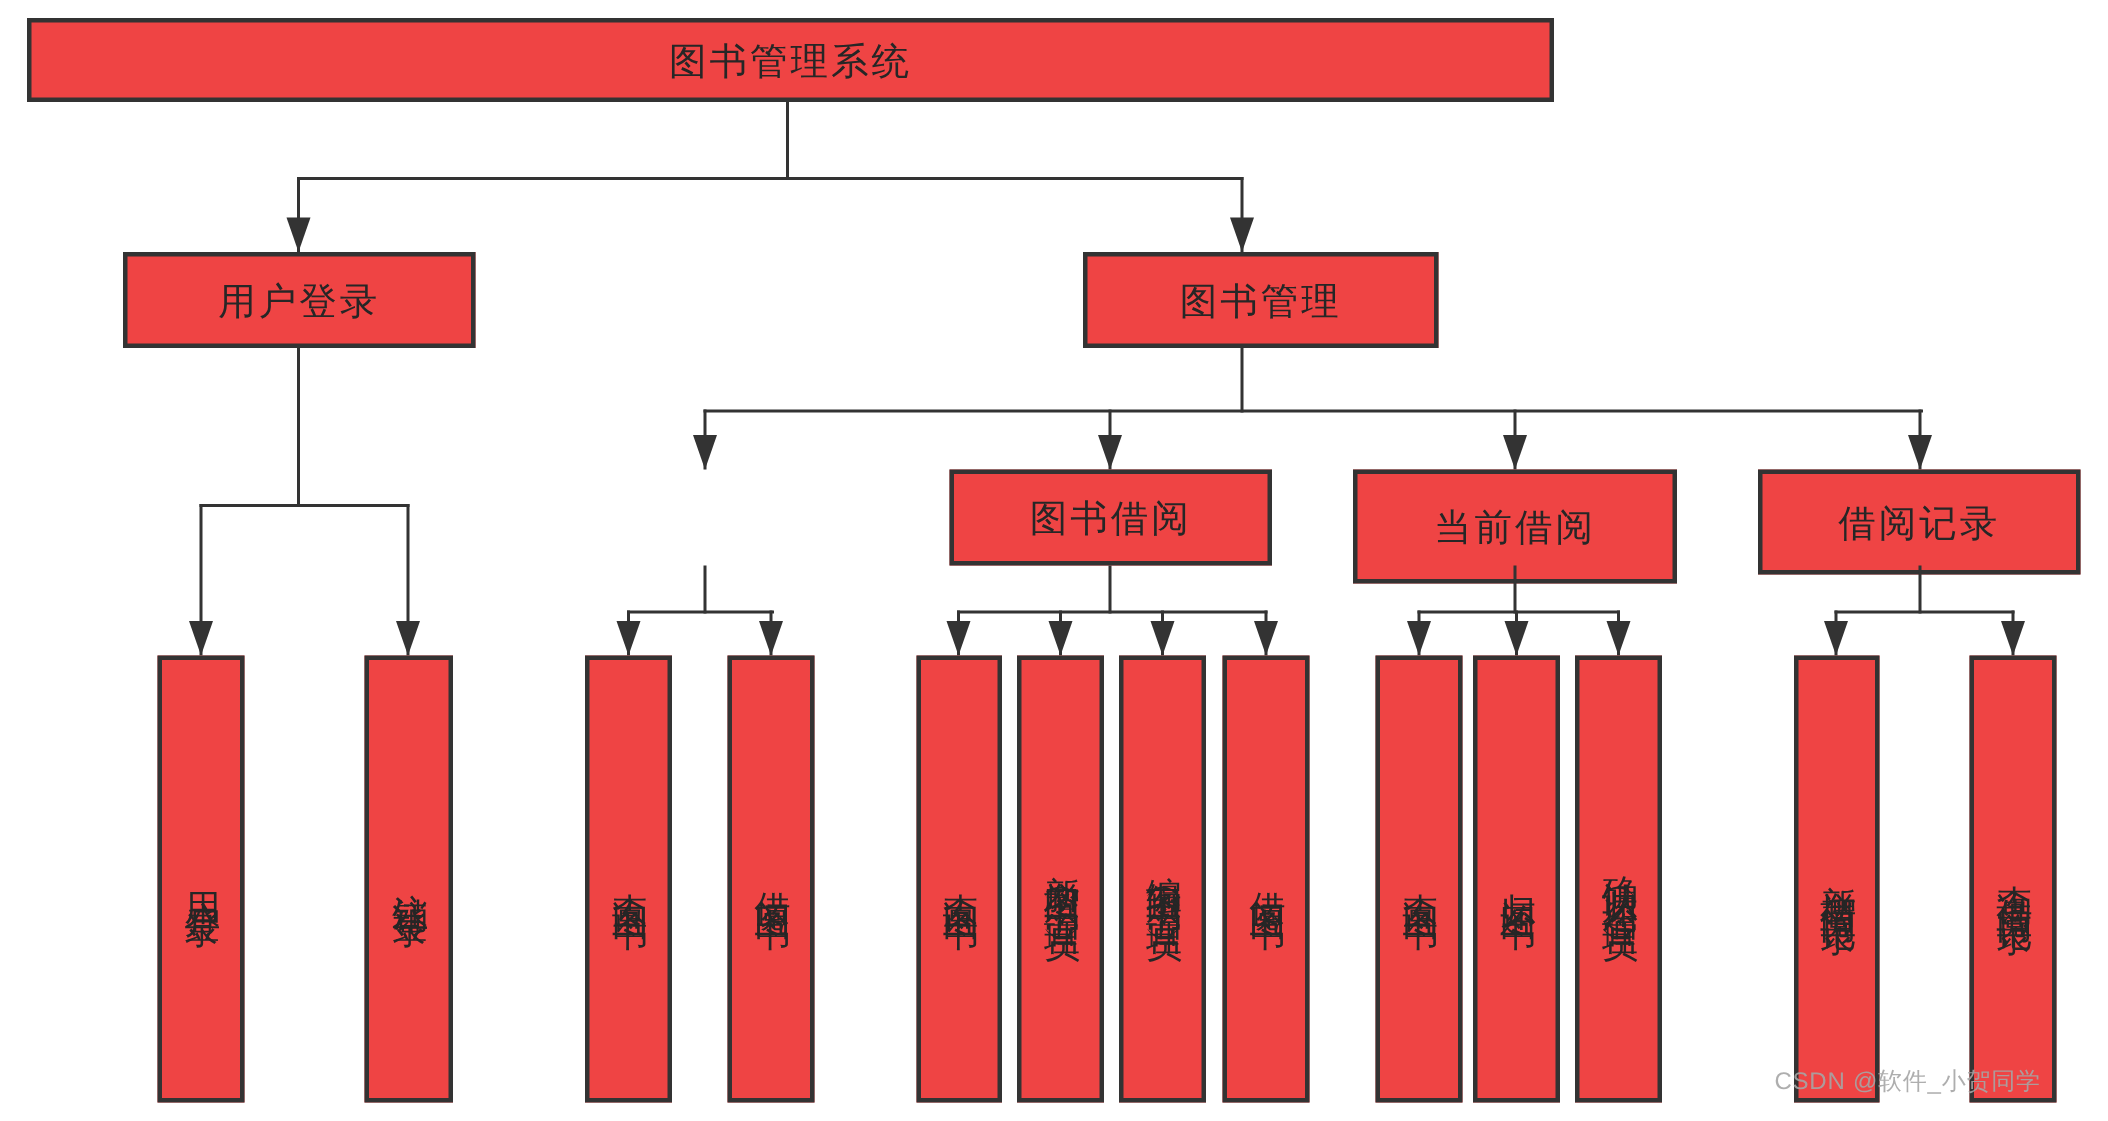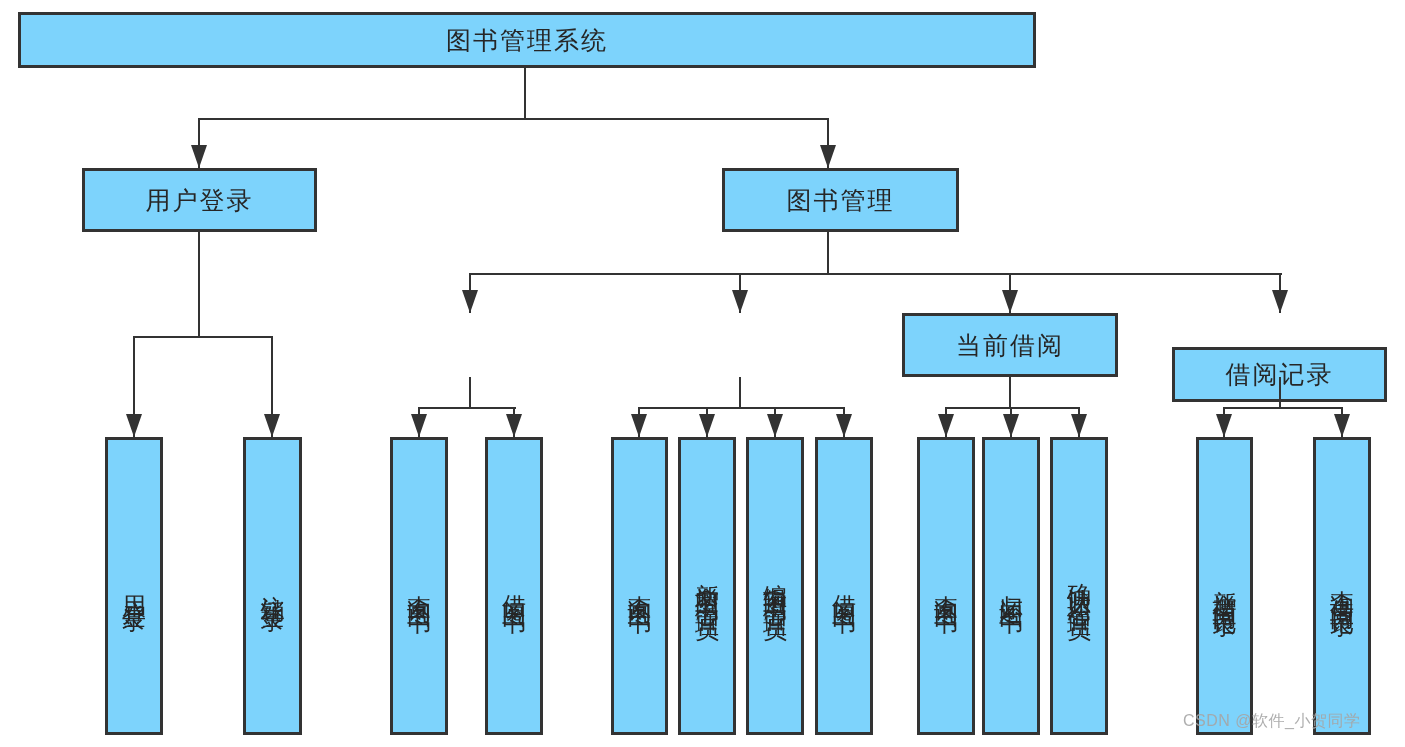--- a/index.html
+++ b/index.html
@@ -1,21 +1,21 @@
 <!DOCTYPE html>
 <html><head>
 <meta charset="utf-8">
 <style>
   html,body{margin:0;padding:0;background:#ffffff;}
   body{font-family:"Liberation Sans","DejaVu Sans",sans-serif;}
   #stage{position:relative;width:1405px;height:747px;background:#fff;overflow:hidden;}
 
   
   .node{
-    position:absolute;box-sizing:border-box;border:3px solid #333;background:#7dd3fc;
+    position:absolute;box-sizing:border-box;border:3px solid #333;background:#ef4444;
     display:flex;align-items:center;justify-content:center;
     color:#262626;font-size:25px;letter-spacing:2px;
   }
   .node.vert{
     writing-mode:vertical-rl;text-orientation:mixed;
     font-size:24px;letter-spacing:5px;line-height:1;
   }
 
   
   .hline,.vline,.arrow{position:absolute;background:#333;}
@@ -27,22 +27,22 @@
     border-left:8px solid transparent;border-right:8px solid transparent;
     border-top:23px solid #333;width:0;height:0;
   }
 
   
   #n-root{left:18px;top:12px;width:1018px;height:56px;}
   #n-ul{left:82px;top:168px;width:235px;height:64px;}
   #n-bm{left:710px;top:168px;width:237px;height:64px;margin-left:12px;}
   #n-nr{left:363px;top:313px;width:214px;height:64px;}
   #n-bb{left:633px;top:313px;width:215px;height:64px;}
-  #n-cb{left:902px;top:313px;width:216px;height:64px;}
-  #n-br{left:1172px;top:313px;width:215px;height:55px;margin-top:34px;}
+  #n-cb{left:902px;top:313px;width:216px;height:76px;}
+  #n-br{left:1172px;top:313px;width:215px;height:70px;}
   .leaf{top:437px;height:298px;}
   #l-ul{left:105px;width:58px;}
   #l-lo{left:243px;width:59px;}
   #l-nrq{left:390px;width:58px;}
   #l-nrb{left:485px;width:58px;}
   #l-bbq{left:611px;width:57px;}
   #l-bba{left:678px;width:58px;}
   #l-bbe{left:746px;width:58px;}
   #l-bbb{left:815px;width:58px;}
   #l-cbq{left:917px;width:58px;}
@@ -118,20 +118,21 @@
   <div class="arrow" id="a-ul1"></div>
   <div class="arrow" id="a-ul2"></div>
 
   <div class="vline" id="c-bm-stem"></div>
   <div class="hline" id="c-bm-bar"></div>
   <div class="arrow" id="a-bm1"></div>
   <div class="arrow" id="a-bm2"></div>
   <div class="arrow" id="a-bm3"></div>
   <div class="arrow" id="a-bm4"></div>
 
+  <div class="node" id="n-bb">图书借阅</div>
   <div class="node" id="n-cb">当前借阅</div>
   <div class="node" id="n-br">借阅记录</div>
 
   <div class="vline" id="c-nr-stem"></div>
   <div class="hline" id="c-nr-bar"></div>
   <div class="arrow" id="a-nr1"></div>
   <div class="arrow" id="a-nr2"></div>
 
   <div class="vline" id="c-bb-stem"></div>
   <div class="hline" id="c-bb-bar"></div>

